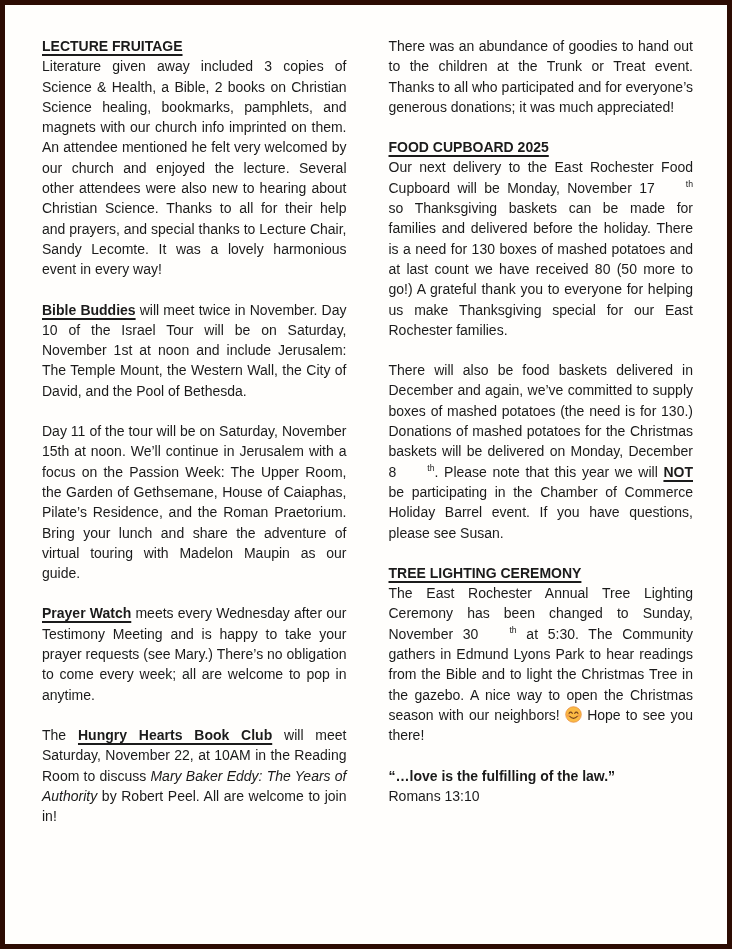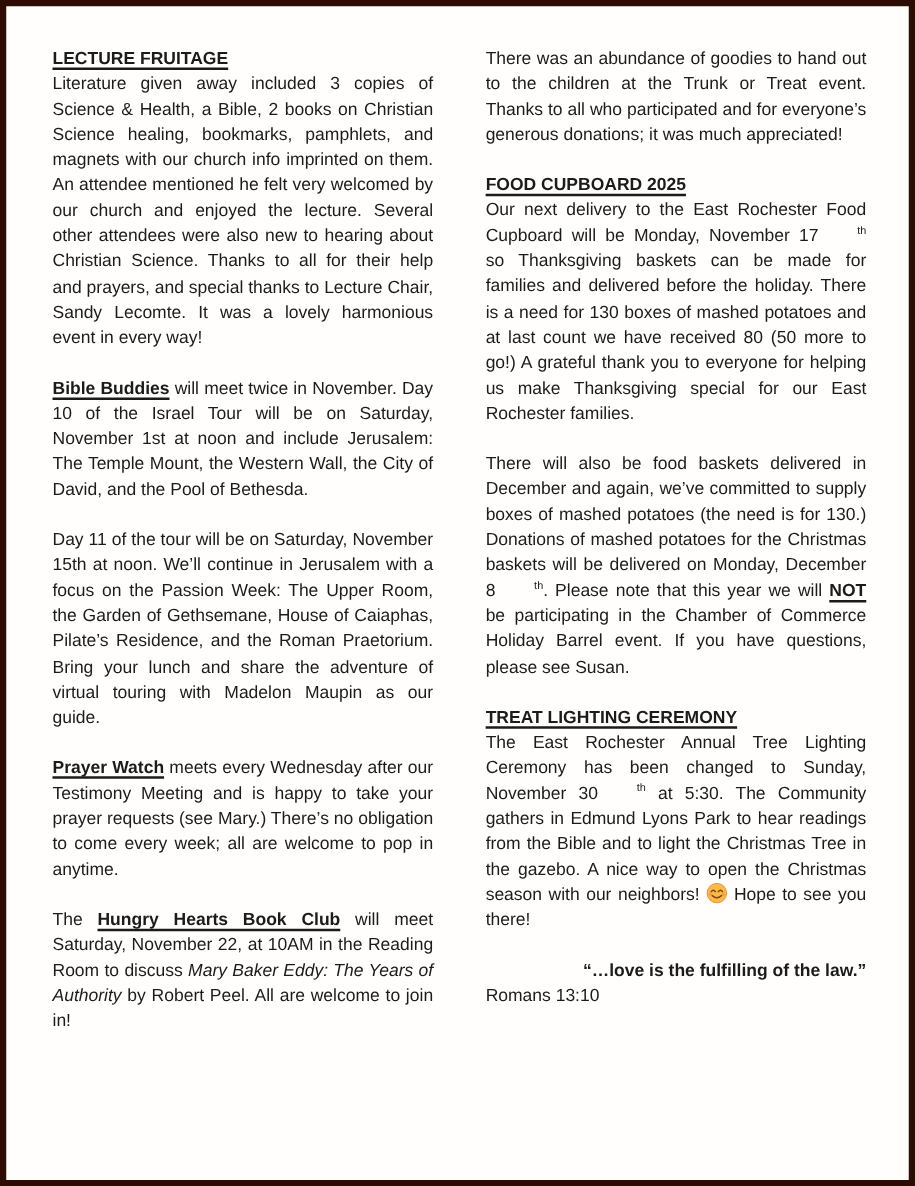--- a/index.html
+++ b/index.html
@@ -31,42 +31,42 @@
     text-underline-offset: 2.5px;
   }
   .para {
     margin: 0 0 20px 0;
     text-align: justify;
   }
   .b { font-weight: bold; }
   .i { font-style: italic; }
   sup { font-size: 0.62em; line-height: 0; vertical-align: super; padding-left: 31px; }
   .quote-block { margin-top: 17px; }
-  .quote-line { text-align: right; font-weight: bold; }
+  .quote-line { text-align: left; font-weight: bold; }
   .quote-ref { text-align: left; }
   .emoji { display: inline-block; vertical-align: -3px; line-height: 0; }
 </style>
 </head>
 <body>
 
 <div class="page">
   <div class="col">
     <h3 class="heading"><span class="b u">LECTURE FRUITAGE</span></h3>
     <p class="para"><span>Literature given away included 3 copies of Science &amp; Health, a Bible, 2 books on Christian Science healing, bookmarks, pamphlets, and magnets with our church info imprinted on them.  An attendee mentioned he felt very welcomed by our church and enjoyed the lecture. Several other attendees were also new to hearing about Christian Science. Thanks to all for their help and prayers, and special thanks to Lecture Chair, Sandy Lecomte.  It was a lovely harmonious event in every way!</span></p>
     <p class="para"><span class="b u">Bible Buddies</span><span> will meet twice in November.  Day 10 of the Israel Tour will be on Saturday, November 1st at noon and include Jerusalem: The Temple Mount, the Western Wall, the City of David, and the Pool of Bethesda.</span></p>
     <p class="para"><span>Day 11 of the tour will be on Saturday, November 15th at noon.  We’ll continue in Jerusalem with a focus on the Passion Week: The Upper Room, the Garden of Gethsemane, House of Caiaphas, Pilate’s Residence, and the Roman Praetorium. Bring your lunch and share the adventure of virtual touring with Madelon Maupin as our guide.</span></p>
     <p class="para"><span class="b u">Prayer Watch</span><span> meets every Wednesday after our Testimony Meeting and is happy to take your prayer requests (see Mary.)  There’s no obligation to come every week; all are welcome to pop in anytime.</span></p>
     <p class="para"><span>The </span><span class="b u">Hungry Hearts Book Club</span><span> will meet Saturday, November 22, at 10AM in the Reading Room to discuss </span><span class="i">Mary Baker Eddy: The Years of Authority</span><span> by Robert Peel. All are welcome to join in!</span></p>
   </div>
   <div class="col">
     <p class="para"><span>There was an abundance of goodies to hand out to the children at the Trunk or Treat event.  Thanks to all who participated and for everyone’s generous donations; it was much appreciated!</span></p>
     <h3 class="heading"><span class="b u">FOOD CUPBOARD 2025</span></h3>
     <p class="para"><span>Our next delivery to the East Rochester Food Cupboard will be Monday, November 17</span><sup>th</sup><span> so Thanksgiving baskets can be made for families and delivered before the holiday. There is a need for 130 boxes of mashed potatoes and at last count we have received 80 (50 more to go!) A grateful thank you to everyone for helping us make Thanksgiving special for our East Rochester families.</span></p>
     <p class="para"><span>There will also be food baskets delivered in December and again, we’ve committed to supply boxes of mashed potatoes (the need is for 130.)   Donations of mashed potatoes for the Christmas baskets will be delivered on Monday, December 8</span><sup>th</sup><span>.  Please note that this year we will </span><span class="b u">NOT</span><span> be participating in the Chamber of Commerce Holiday Barrel event. If you have questions, please see Susan.</span></p>
-    <h3 class="heading"><span class="b u">TREAT LIGHTING CEREMONY</span></h3>
+    <h3 class="heading"><span class="b u">TREE LIGHTING CEREMONY</span></h3>
     <p class="para"><span>The East Rochester Annual Tree Lighting Ceremony has been changed to Sunday, November 30</span><sup>th</sup><span> at 5:30.  The Community gathers in Edmund Lyons Park to hear readings from the Bible and to light the Christmas Tree in the gazebo.  A nice way to open the Christmas season with our neighbors! </span>
   <span class="emoji"><svg width="17" height="17" viewBox="0 0 36 36" aria-hidden="true">
     <circle cx="18" cy="18" r="16.5" fill="#fbba43" stroke="#e78b3f" stroke-width="1.6"></circle>
     <path d="M8.5 15.5 Q12 10.5 15.5 15.5" fill="none" stroke="#77421c" stroke-width="2.4" stroke-linecap="round"></path>
     <path d="M20.5 15.5 Q24 10.5 27.5 15.5" fill="none" stroke="#77421c" stroke-width="2.4" stroke-linecap="round"></path>
     <path d="M10 22 Q18 30 26 22" fill="none" stroke="#77421c" stroke-width="2.4" stroke-linecap="round"></path>
     <circle cx="7" cy="20" r="2.6" fill="#f2904b" opacity="0.75"></circle>
     <circle cx="29" cy="20" r="2.6" fill="#f2904b" opacity="0.75"></circle>
   </svg></span>
 <span> Hope to see you there!</span></p>

